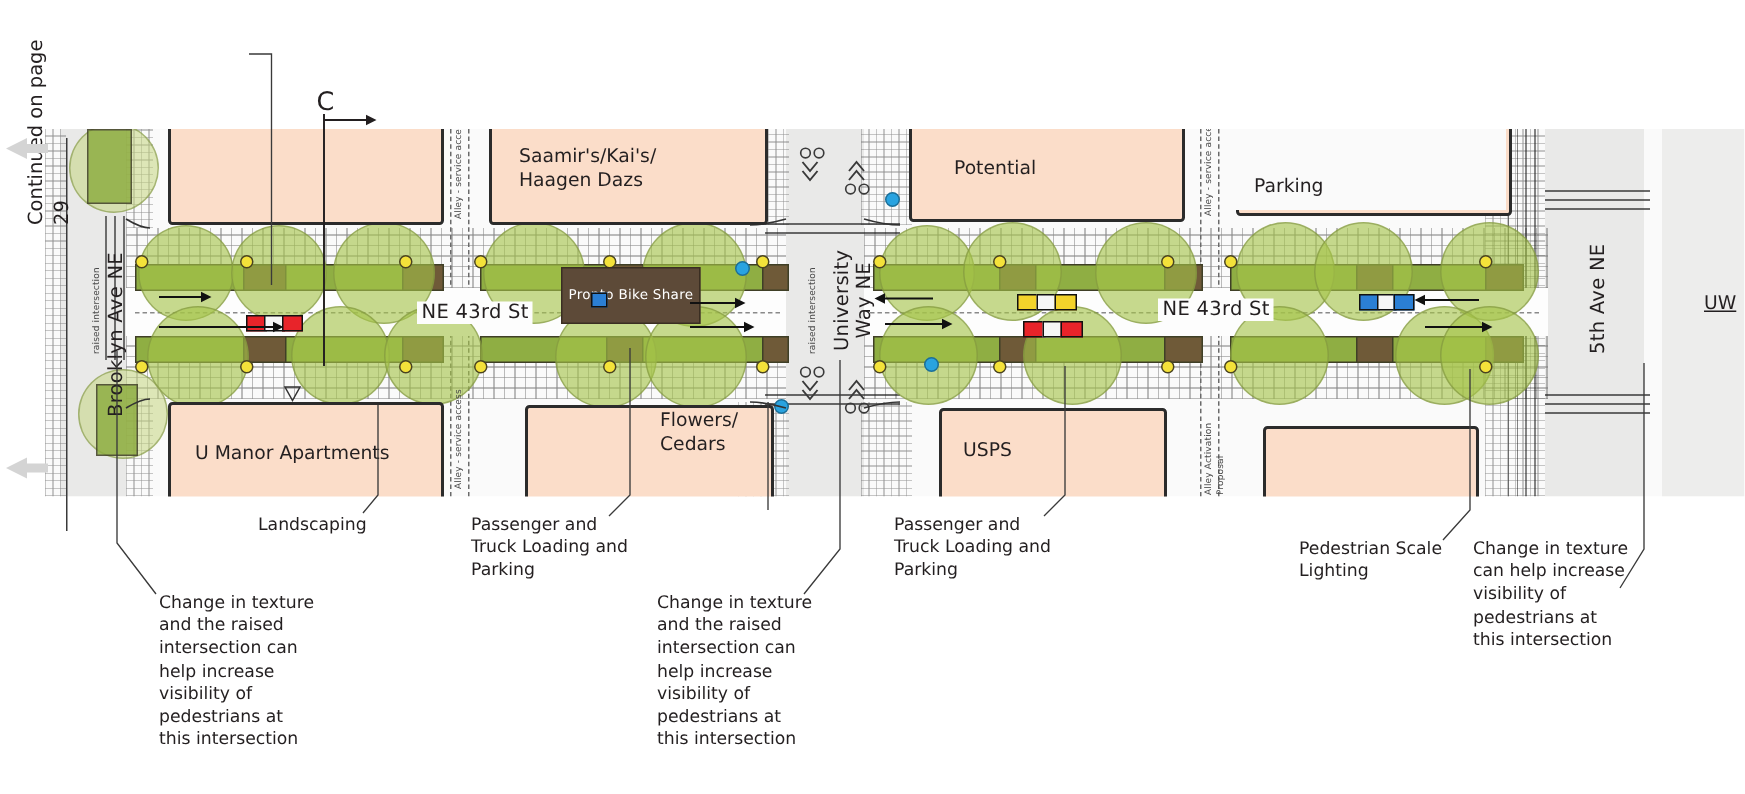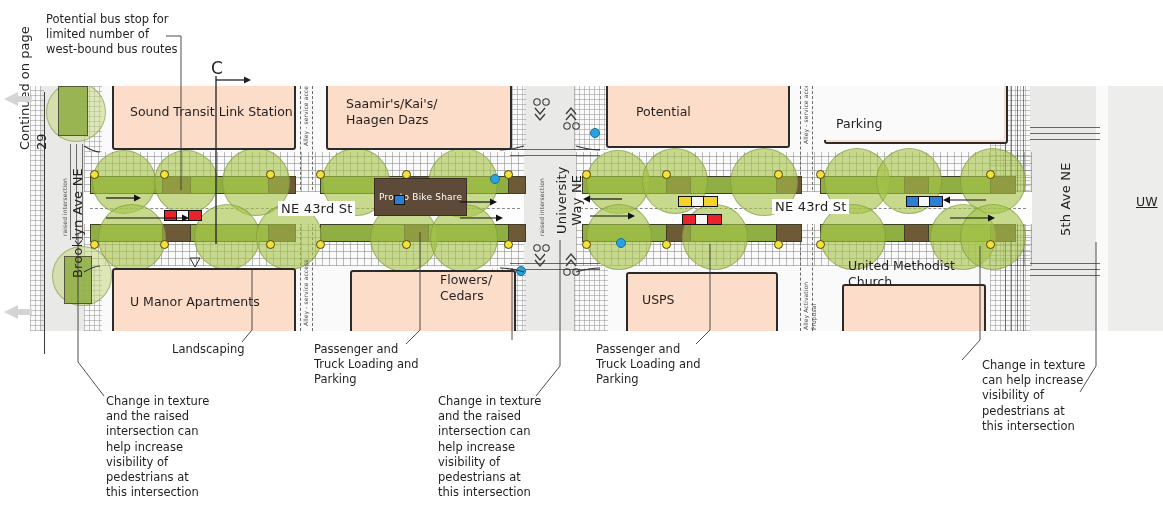--- a/index.html
+++ b/index.html
@@ -343,31 +343,28 @@
     <div class="bldg" style="left:296px;top:-6px;width:182px;height:66px;"></div>
     <div class="bldg" style="left:576px;top:-6px;width:180px;height:64px;"></div>
     <div class="bldg" style="left:794px;top:-6px;width:180px;height:60px;background:#fbddc9;border:2px solid #2b2b2b;"></div>
     <div class="bldg" style="left:82px;top:182px;width:180px;height:64px;"></div>
     <div class="bldg" style="left:320px;top:184px;width:162px;height:62px;"></div>
     <div class="bldg" style="left:596px;top:186px;width:148px;height:60px;"></div>
     <div class="bldg" style="left:812px;top:198px;width:140px;height:48px;"></div>
 
     <div class="abs" style="left:794px;top:-6px;width:180px;height:60px;background:#fafafa;border:none;"></div>
 
-    <div class="bldg-label" style="left:100px;top:18px;width:170px;">Sound Transit Link Station</div>
     <div class="bldg-label" style="left:316px;top:10px;width:160px;">Saamir's/Kai's/
 Haagen Dazs</div>
     <div class="bldg-label" style="left:606px;top:18px;width:150px;">Potential</div>
     <div class="bldg-label" style="left:806px;top:30px;width:120px;">Parking</div>
     <div class="bldg-label" style="left:410px;top:186px;width:90px;">Flowers/
 Cedars</div>
     <div class="bldg-label" style="left:100px;top:208px;width:180px;">U Manor Apartments</div>
     <div class="bldg-label" style="left:612px;top:206px;width:90px;">USPS</div>
-    <div class="bldg-label" style="left:818px;top:172px;width:140px;">United Methodist
-Church</div>
 
     <div class="streetname" style="left:248px;top:115px;background:#fdfdfd;padding:0 3px;">NE 43rd St</div>
     <div class="streetname" style="left:742px;top:113px;background:#fdfdfd;padding:0 3px;">NE 43rd St</div>
     <div class="streetname vert" style="left:40px;top:192px;">Brooklyn Ave NE</div>
     <div class="streetname vert" style="left:524px;top:148px;white-space:pre-line;line-height:1.18;text-align:center;">University
 Way NE</div>
     <div class="streetname vert" style="left:1028px;top:150px;">5th Ave NE</div>
 
     <div class="microlabel vert" style="left:31px;top:150px;">raised intersection</div>
     <div class="microlabel vert" style="left:508px;top:150px;">raised intersection</div>
@@ -429,23 +426,20 @@
 
     <g stroke="#3a3a3a" stroke-width="0.9" fill="none">
       <path d="M1080,392 L1096,366 L1096,242"></path>
     </g>
   </svg>
 
   <div class="secmark" style="left:211px;top:58px;">C</div>
 
   <div class="uwlabel" style="left:1136px;top:194px;text-decoration:underline;">UW</div>
 
-  <div class="txt" style="left:46px;top:12px;width:150px;">Potential bus stop for
-limited number of
-west-bound bus routes</div>
 
   <div class="txt" style="left:172px;top:342px;width:110px;">Landscaping</div>
 
   <div class="txt" style="left:106px;top:394px;width:120px;">Change in texture
 and the raised
 intersection can
 help increase
 visibility of
 pedestrians at
 this intersection</div>
@@ -460,20 +454,22 @@
 intersection can
 help increase
 visibility of
 pedestrians at
 this intersection</div>
 
   <div class="txt" style="left:596px;top:342px;width:130px;">Passenger and
 Truck Loading and
 Parking</div>
 
+  <div class="txt" style="left:866px;top:358px;width:110px;">Pedestrian Scale
+Lighting</div>
 
   <div class="txt" style="left:982px;top:358px;width:128px;">Change in texture
 can help increase
 visibility of
 pedestrians at
 this intersection</div>
 
 </div>
 
 </body></html>

